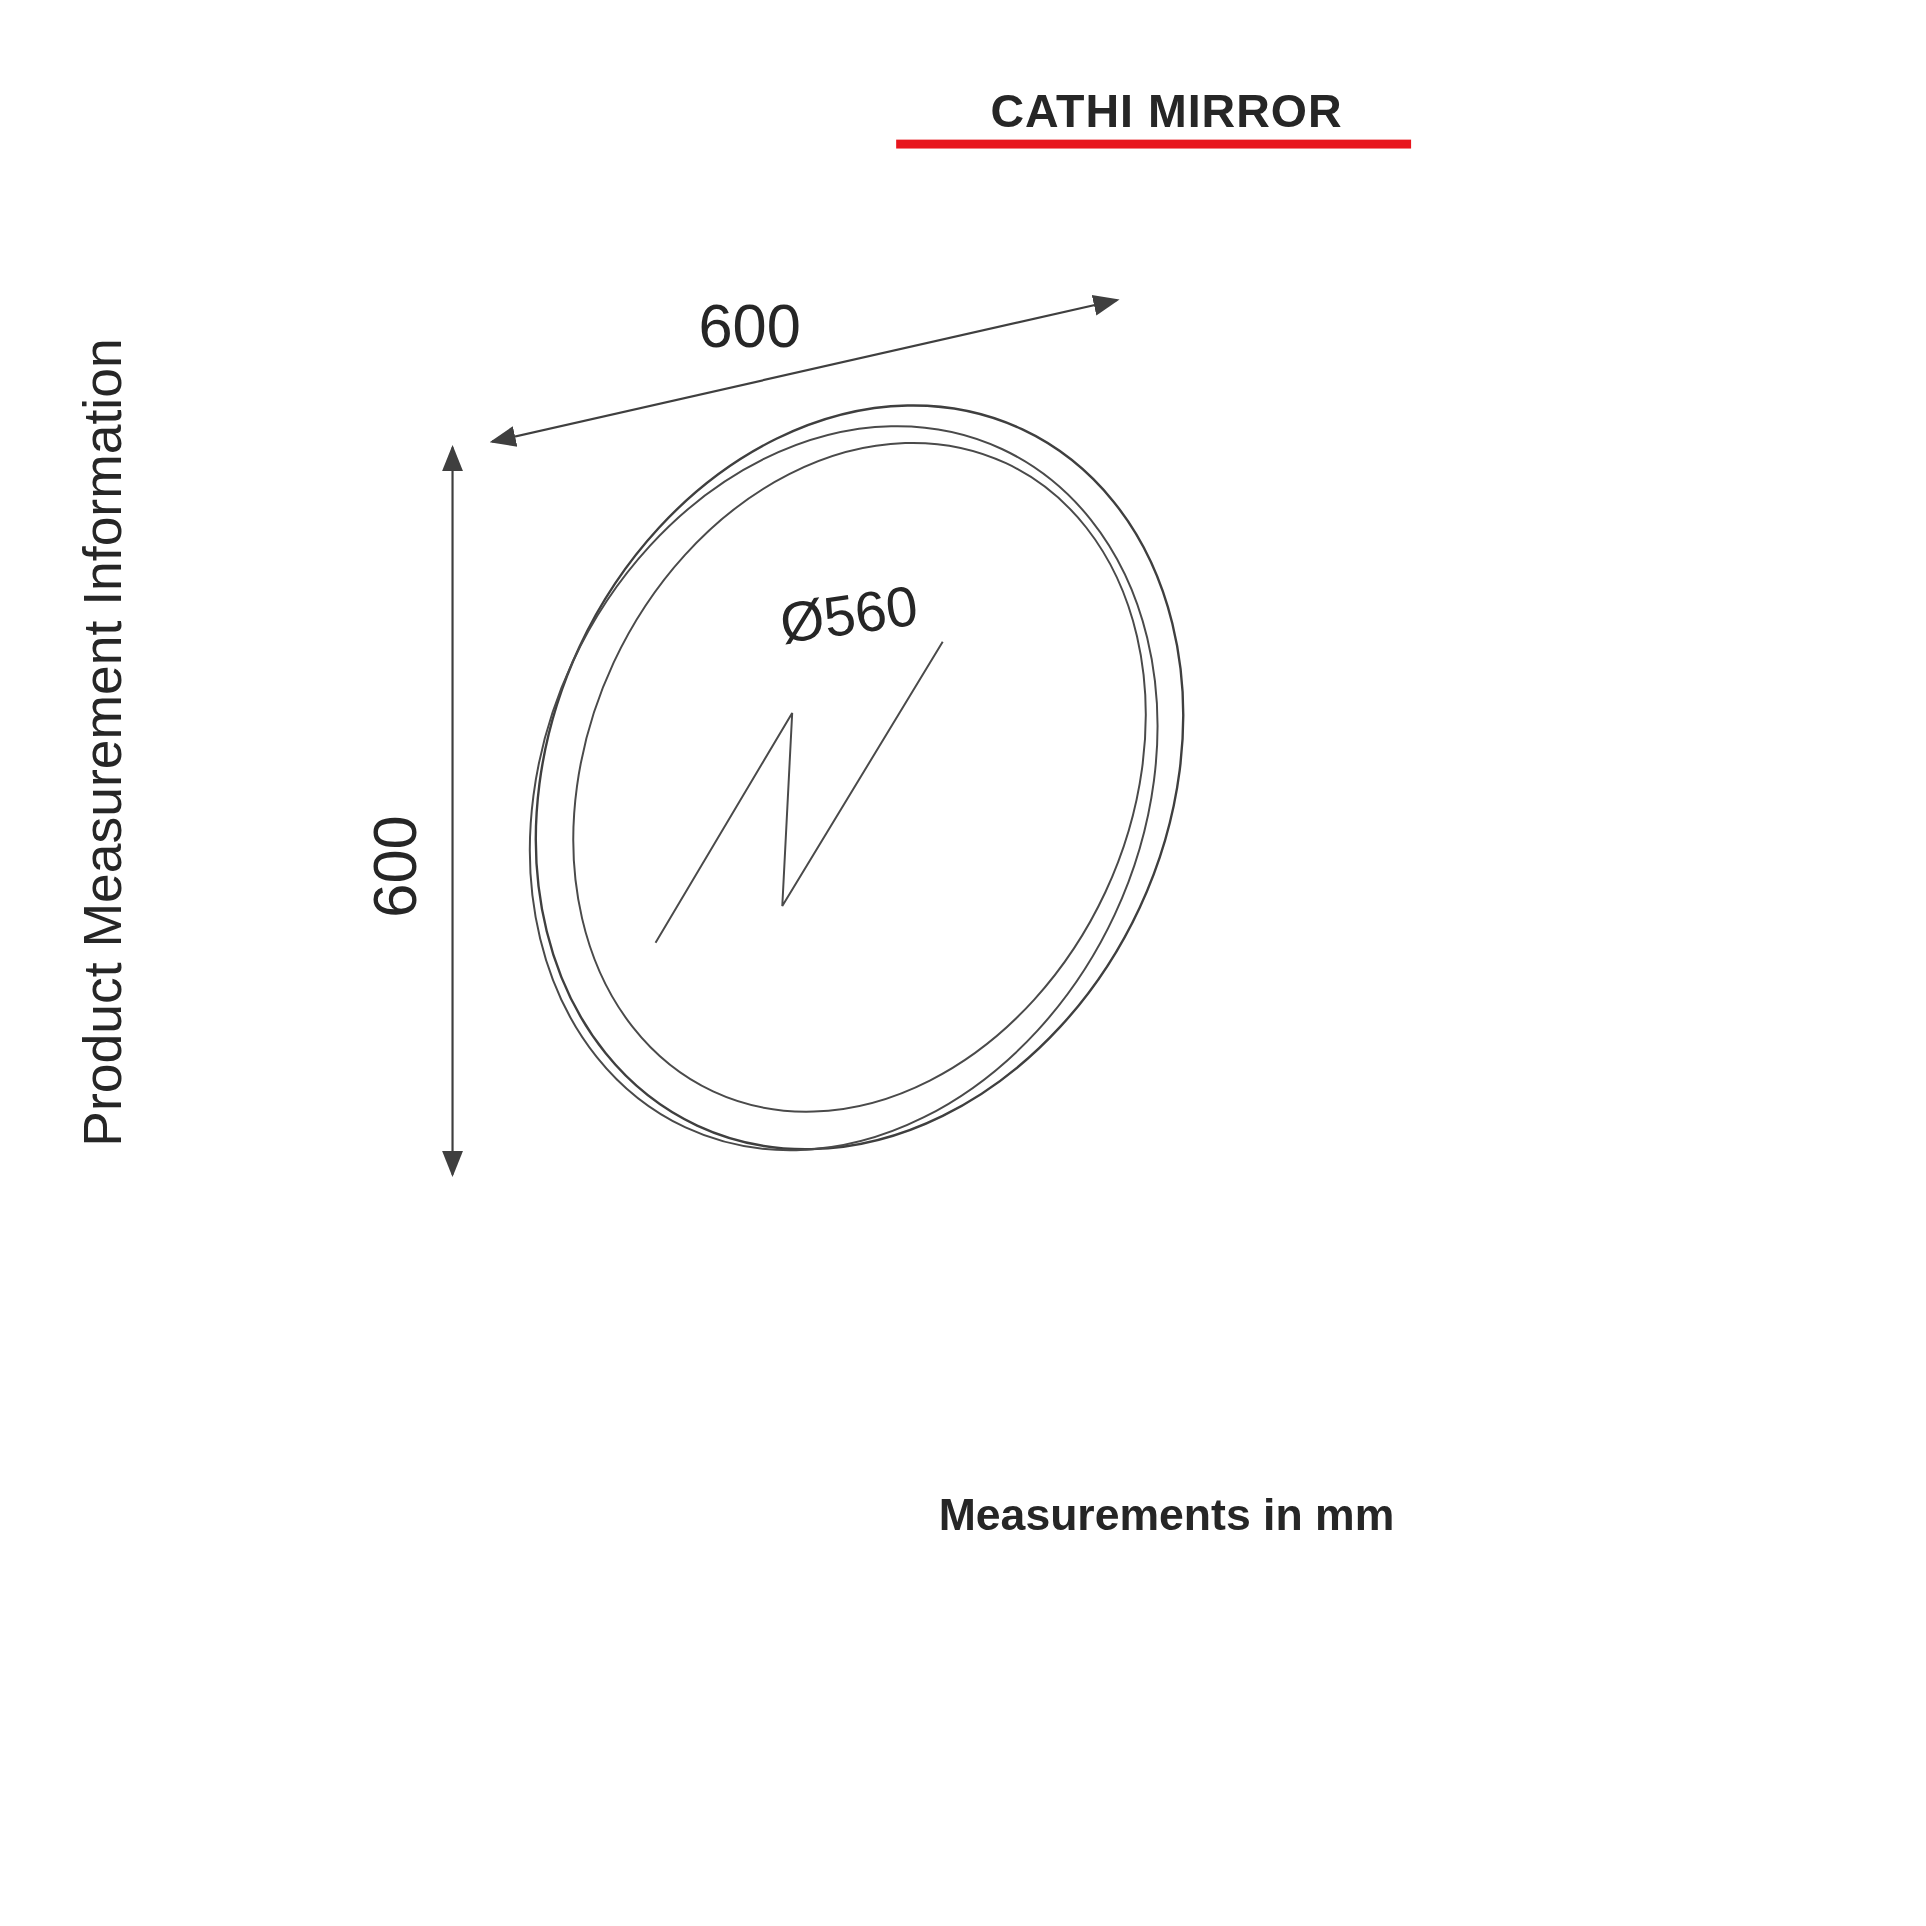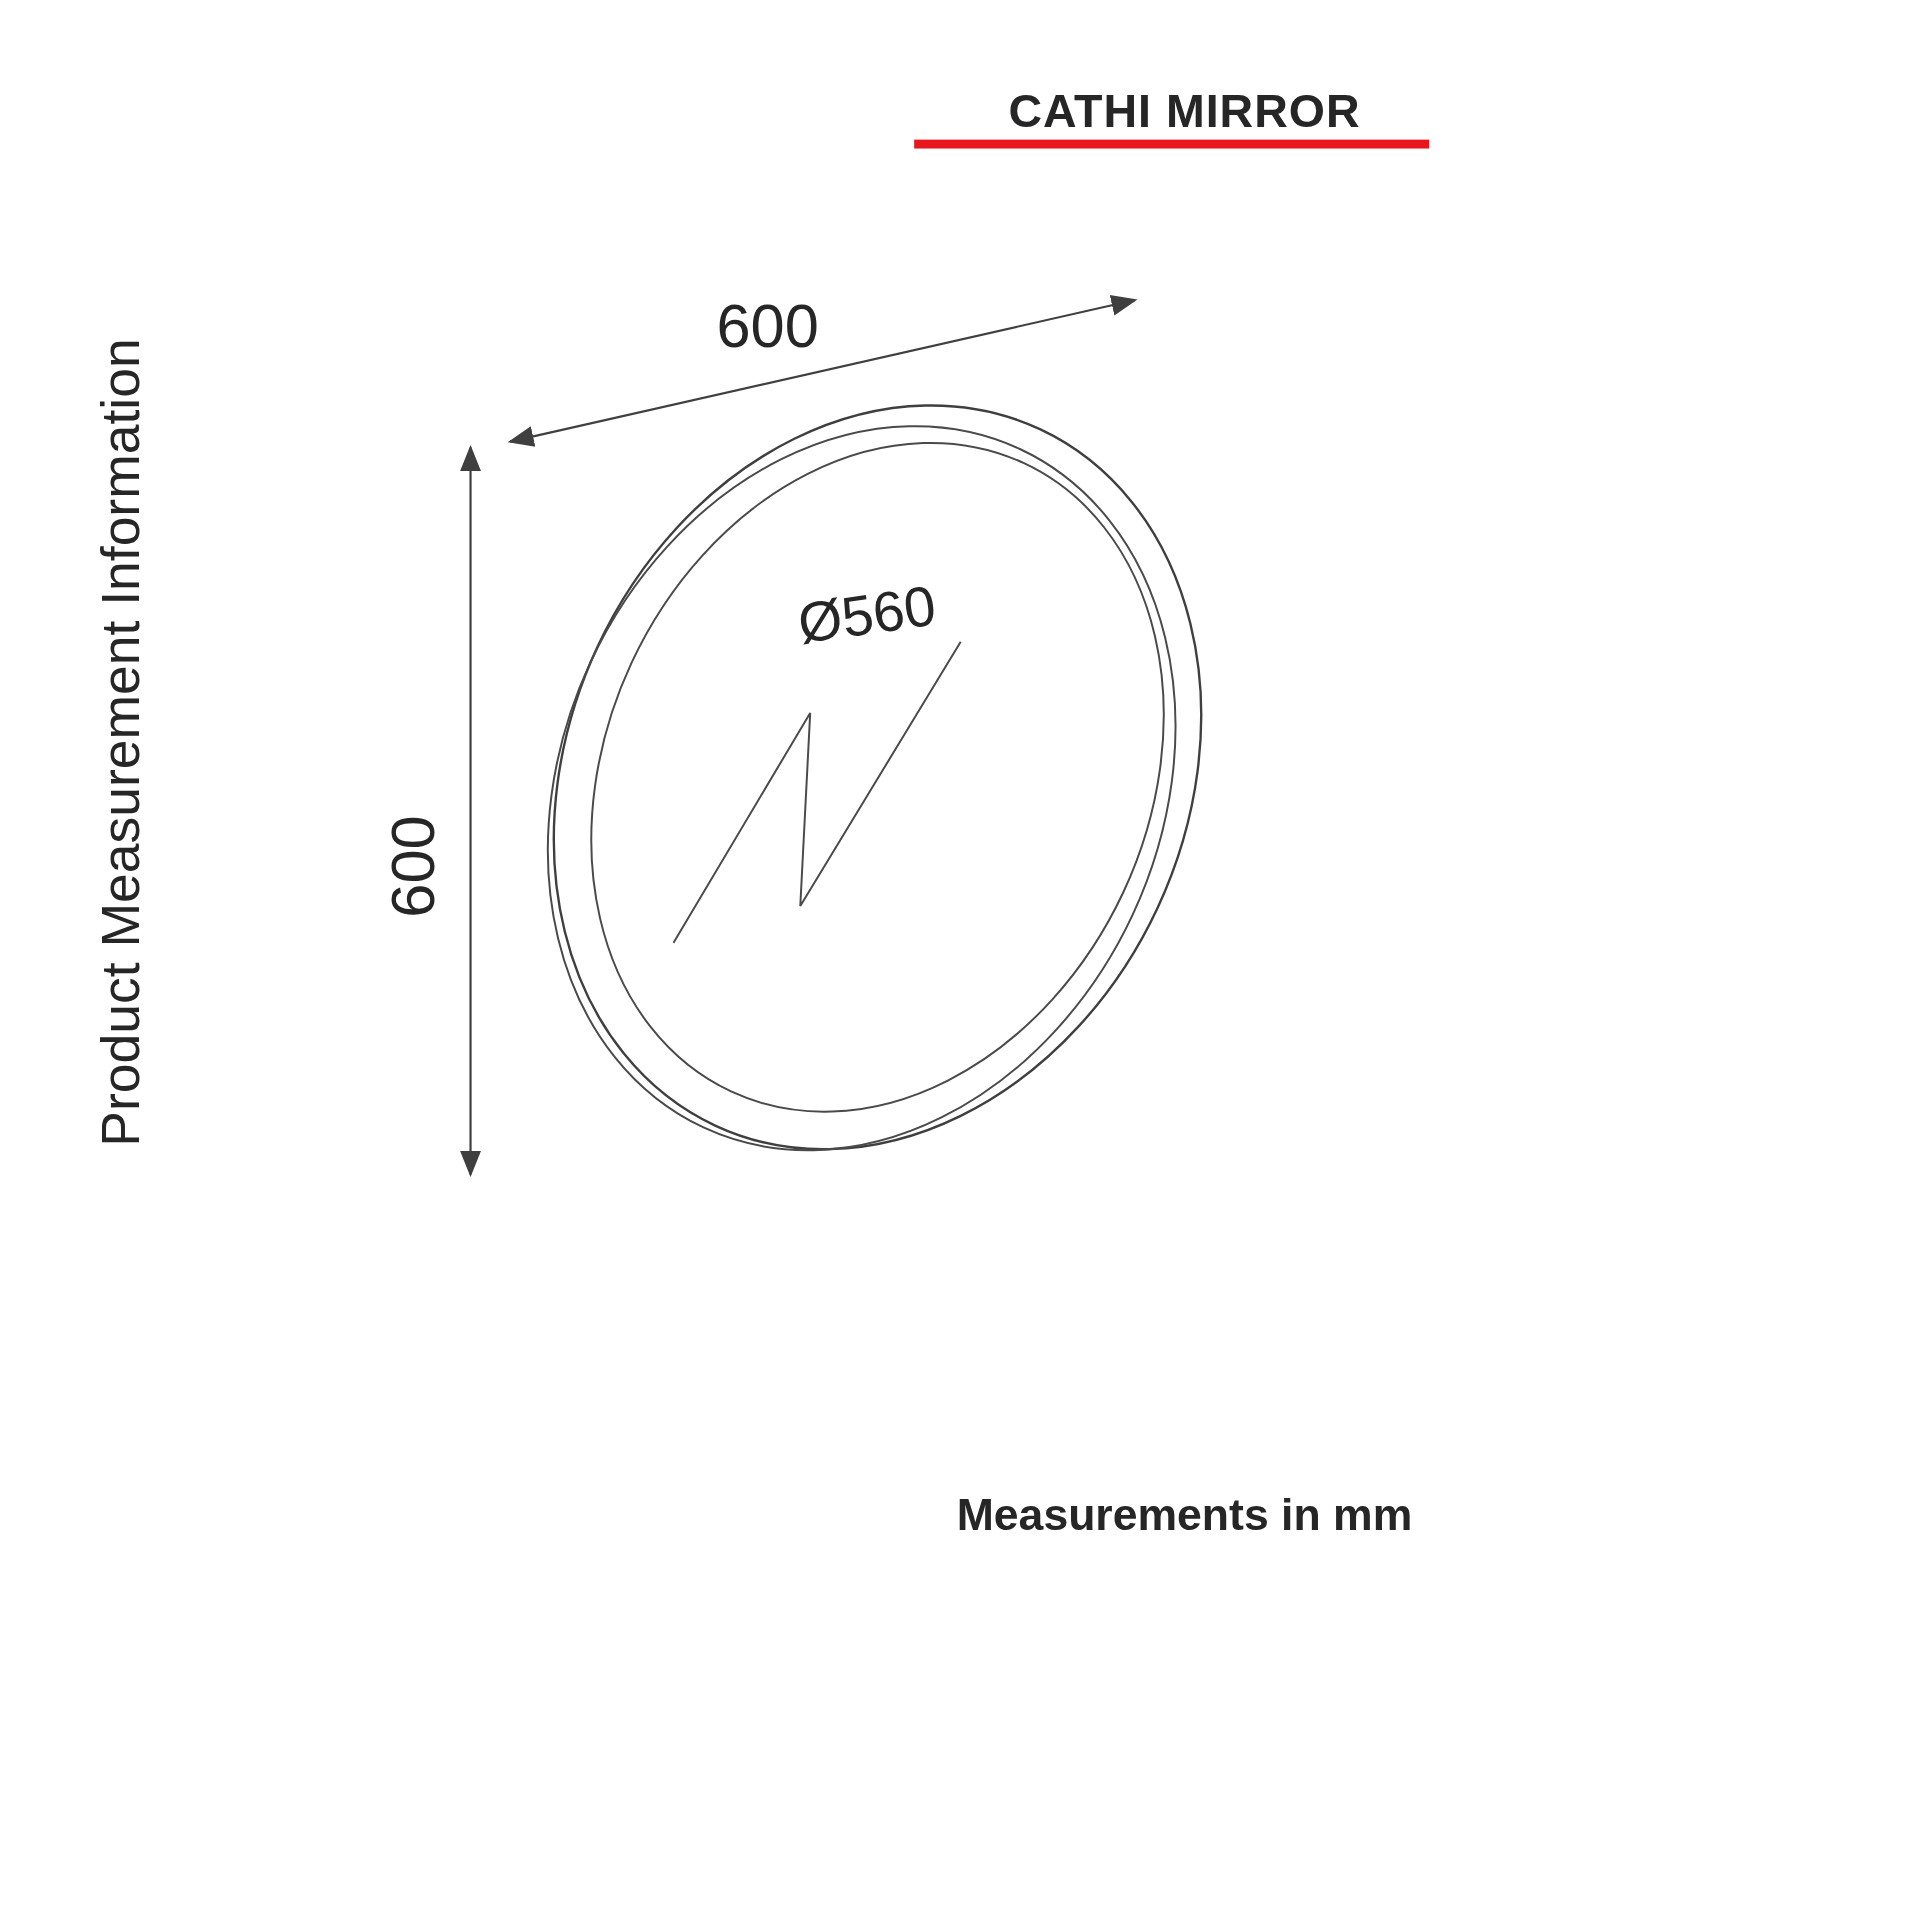--- a/index.html
+++ b/index.html
@@ -2,21 +2,20 @@
 <html><head>
 <meta charset="utf-8">
 <style>
   html,body { margin:0; padding:0; background:#ffffff; }
   .page {
     position:relative;
     width:1903px; height:1927px;
     background:#ffffff;
     font-family:"Liberation Sans", sans-serif;
     overflow:hidden;
-    padding-left:18px;
   }
   svg text { fill:#262626; font-family:"Liberation Sans", sans-serif; }
   .title-text   { font-size:47px; font-weight:700; letter-spacing:1px; }
   .side-text    { font-size:54px; font-weight:400; }
   .dim-text     { font-size:62px; font-weight:400; }
   .dia-text     { font-size:57px; font-weight:400; }
   .footer-text  { font-size:45px; font-weight:700; }
   .draw-line    { stroke:#3f3f3f; stroke-width:2.4; fill:none; }
   .draw-line-thin { stroke:#4a4a4a; stroke-width:2; fill:none; }
   .dim-line     { stroke:#3f3f3f; stroke-width:2.2; fill:none; }

